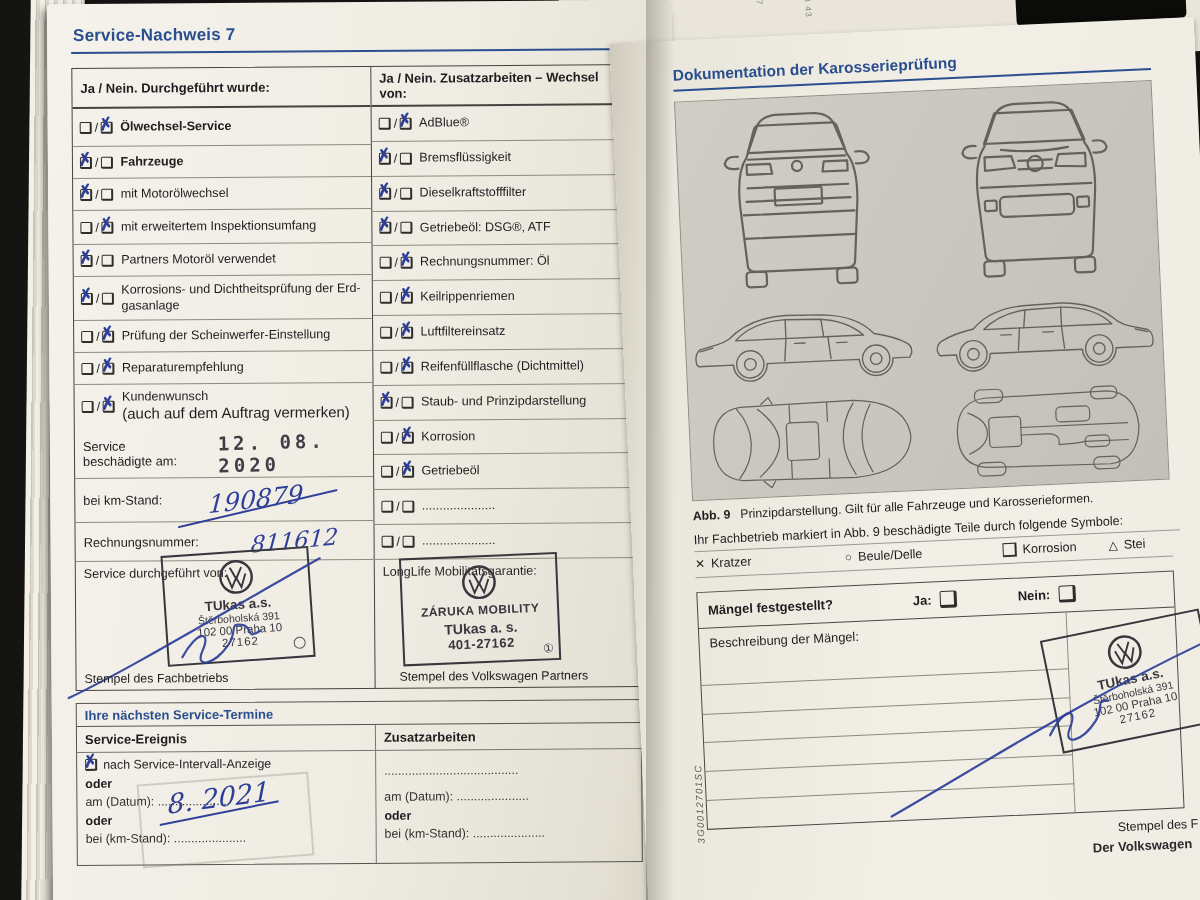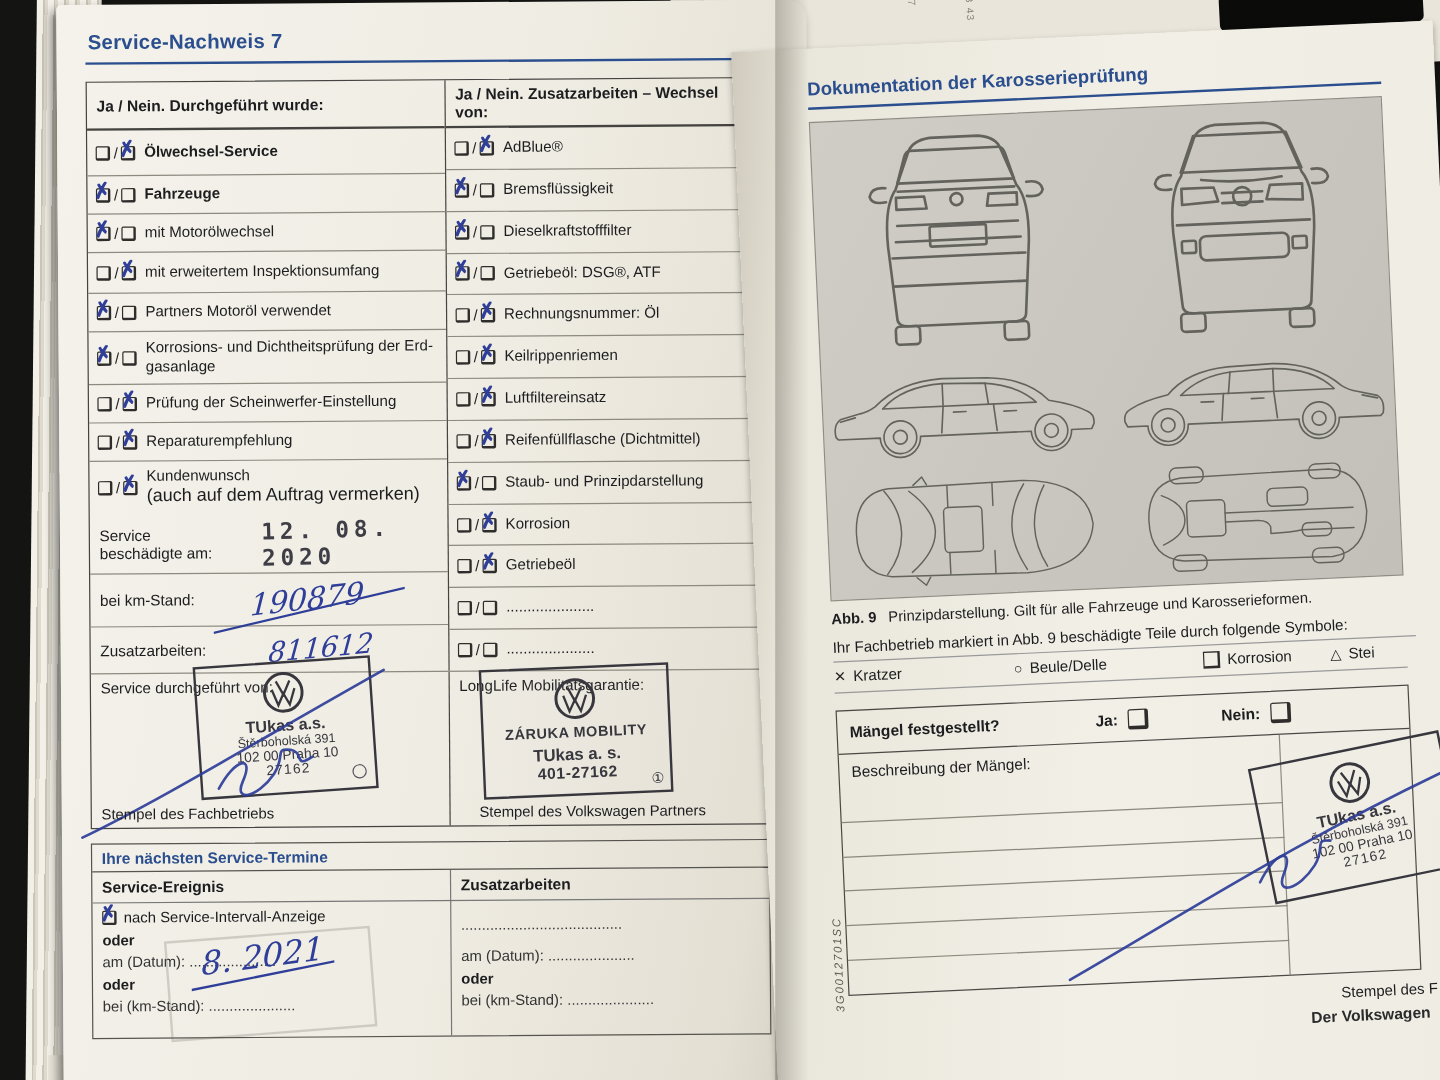--- a/index.html
+++ b/index.html
@@ -274,21 +274,21 @@
               </div>
             <div class="vrow" style="height:50px;">
               <span>Service beschädigte am:</span>
               <span class="stamped">12. 08. 2020</span>
             </div>
             <div class="vrow" style="height:44px;">
               <span>bei km-Stand:</span>
               <span class="hw hw-km">190879</span>
             </div>
             <div class="vrow" style="height:38px;border-bottom:none;">
-              <span>Zusatzarbeiten:</span>
+              <span>Rechnungsnummer:</span>
               <span class="hw hw-inv">811612</span>
             </div>
           </div>
           <div class="col-r">
             <div class="hdr">Ja / Nein. Zusatzarbeiten – Wechsel von:</div>
             <div id="right-items" style="display:flex;flex-direction:column;flex:1;">
                 <div class="irow rflex">
                   <span class="cb-pair">
                     <span class="cb"></span>
                     <span class="cb-sep">/</span>

